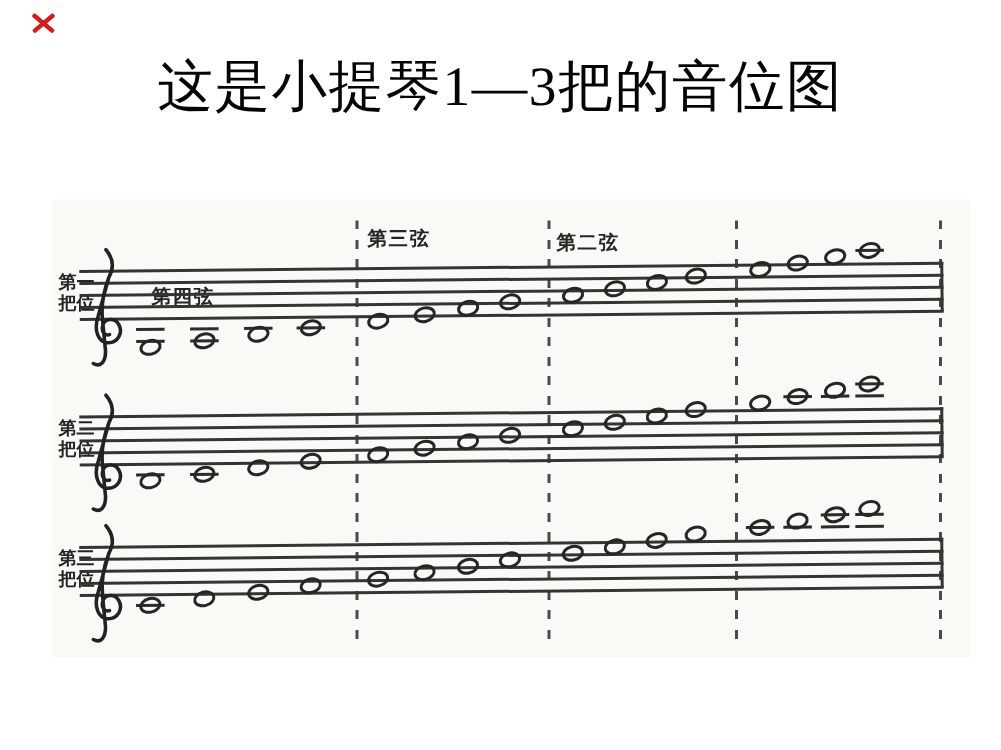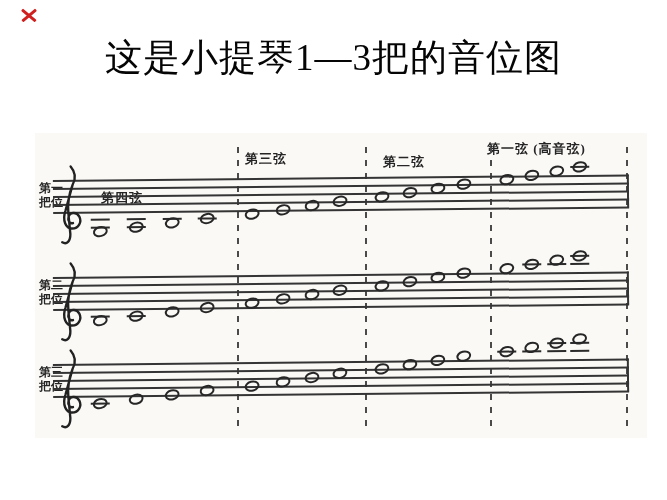--- a/index.html
+++ b/index.html
@@ -55,22 +55,21 @@
 <div class="broken-x">
   <i class="a"></i>
     <i class="b"></i>
 </div>
 
 <div class="slide-title">这是小提琴1—3把的音位图</div>
 
 <div class="diagram">
     <div class="string-label" style="left: 66px; top: 16px; margin-top: 40px;">第四弦</div>
     <div class="string-label" style="left: 210px; top: 17px;">第三弦</div>
-    <div class="string-label" style="left: 348px; top: 20px;">第二弦</div>
-    <div class="string-label" style="left: 452px; top: 7px;">第一弦 (高音弦)</div>
+    <div class="string-label" style="left: 336px; top: 20px;">第二弦</div>
     <div class="divider" style="left: 202px; top: 14px; height: 282px;"></div>
     <div class="divider" style="left: 330px; top: 14px; height: 282px;"></div>
     <div class="divider" style="left: 455px; top: 14px; height: 282px;"></div>
     <div class="divider" style="left: 591px; top: 14px; height: 282px;"></div>
     <div class="pos-label" style="top: 48px;">
       <div>第一</div>
       <div>把位</div>
     </div>
     <div class="staff-block" style="top: 47px;">
       <div class="staff-line" style="top: 0px;"></div>

